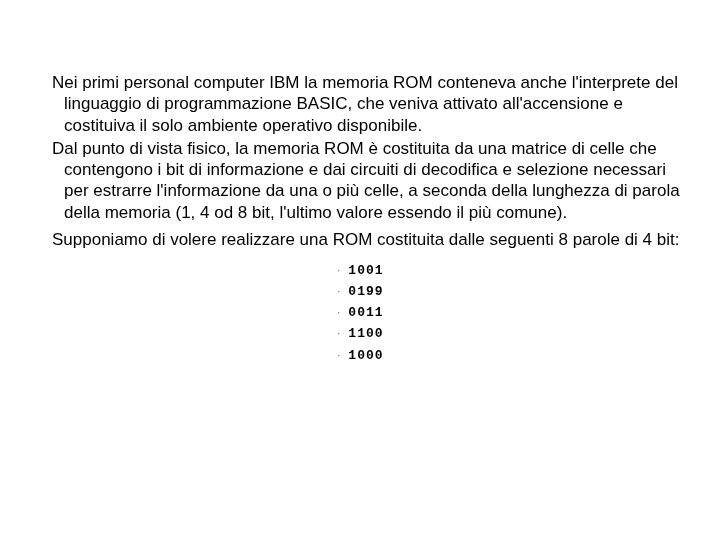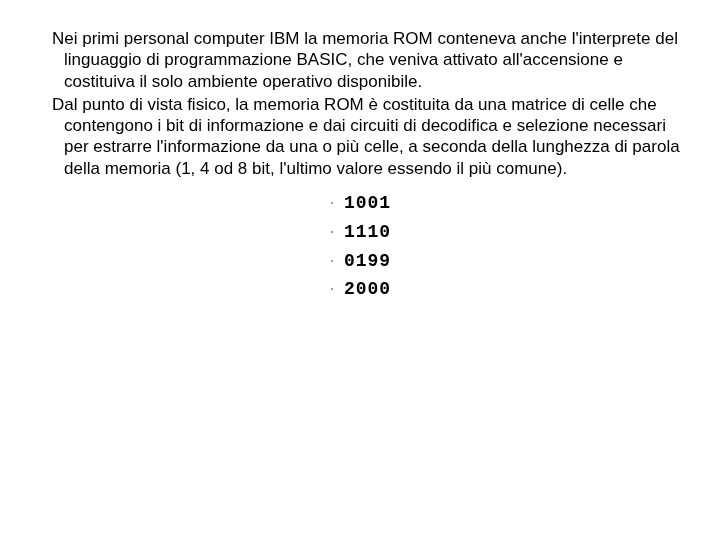--- a/index.html
+++ b/index.html
@@ -8,55 +8,58 @@
     width: 720px;
     height: 540px;
     background: #ffffff;
     font-family: Arial, Helvetica, sans-serif;
     font-size: 17px;
     color: #000000;
     line-height: 1.25;
   }
   .content {
     padding: 28px 40px 0 40px;
+    margin-top: 44px;
   }
   .para {
     margin: 0 0 2px 0;
     text-indent: -12px;
     padding-left: 24px;
   }
   .para.gap {
     margin-top: 6px;
   }
   .word-list {
     margin-top: 10px;
     text-align: center;
   }
   .word-row {
     font-family: "Courier New", Courier, monospace;
     font-weight: bold;
-    font-size: 18px;
+    font-size: 13px;
     letter-spacing: 1px;
     line-height: 1.55;
   }
   .word-row::before {
     content: "· ";
     color: #888;
     font-weight: normal;
     font-family: Arial, sans-serif;
     letter-spacing: 0;
     margin-right: 4px;
   }
 </style>
 </head>
 <body>
 
 <div class="content">
   <p class="para">Nei primi personal computer IBM la memoria ROM conteneva anche l'interprete del linguaggio di programmazione BASIC, che veniva attivato all'accensione e costituiva il solo ambiente operativo disponibile.</p>
   <p class="para">Dal punto di vista fisico, la memoria ROM è costituita da una matrice di celle che contengono i bit di informazione e dai circuiti di decodifica e selezione necessari per estrarre l'informazione da una o più celle, a seconda della lunghezza di parola della memoria (1, 4 od 8 bit, l'ultimo valore essendo il più comune).</p>
+  <p class="para gap">Supponiamo di volere realizzare una ROM costituita dalle seguenti 8 parole di 4 bit:</p>
 
   <div class="word-list">
     <div class="word-row">1001</div>
-    <div class="word-row">1110</div>
     <div class="word-row">0199</div>
-    <div class="word-row">2000</div>
+    <div class="word-row">0011</div>
+    <div class="word-row">1100</div>
+    <div class="word-row">1000</div>
   </div>
 </div>
 
 </body></html>

